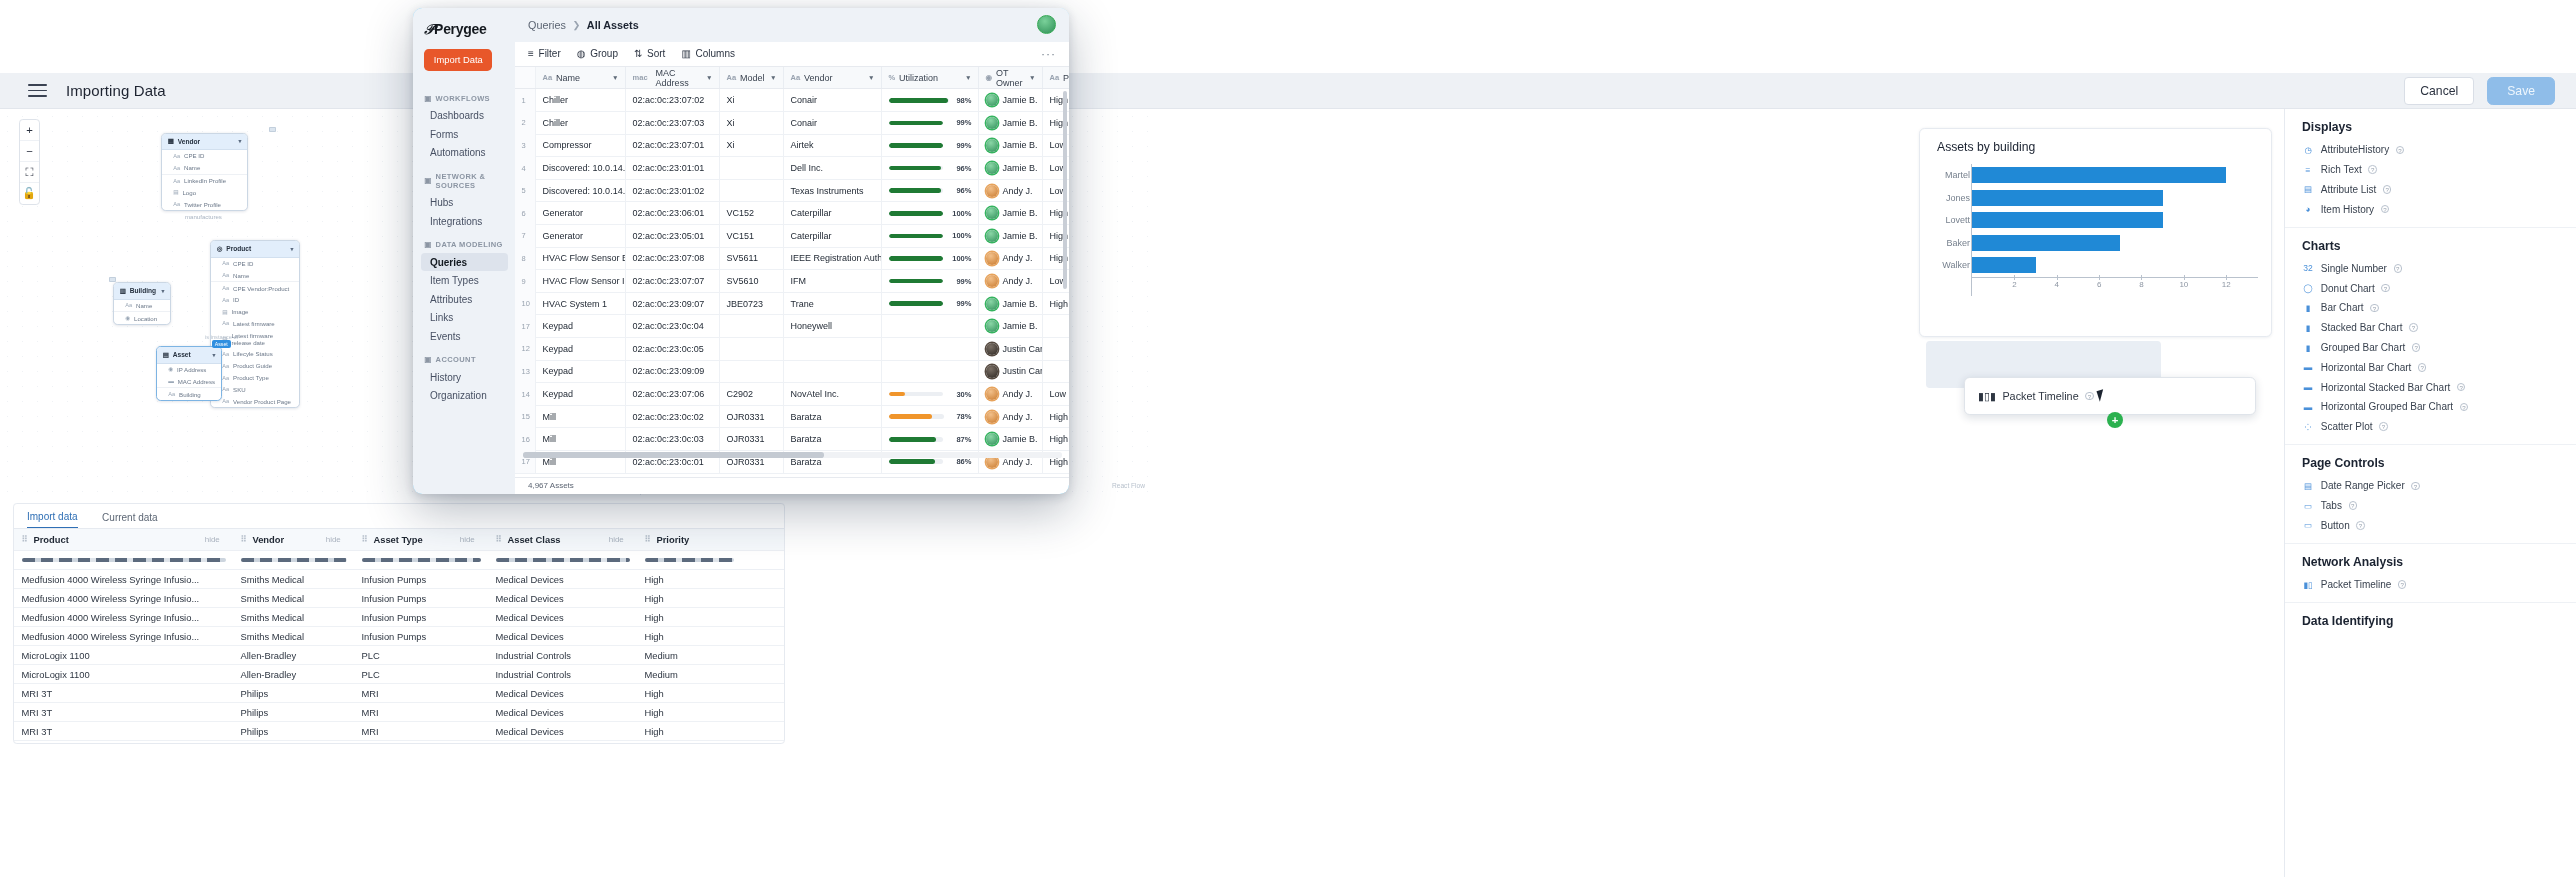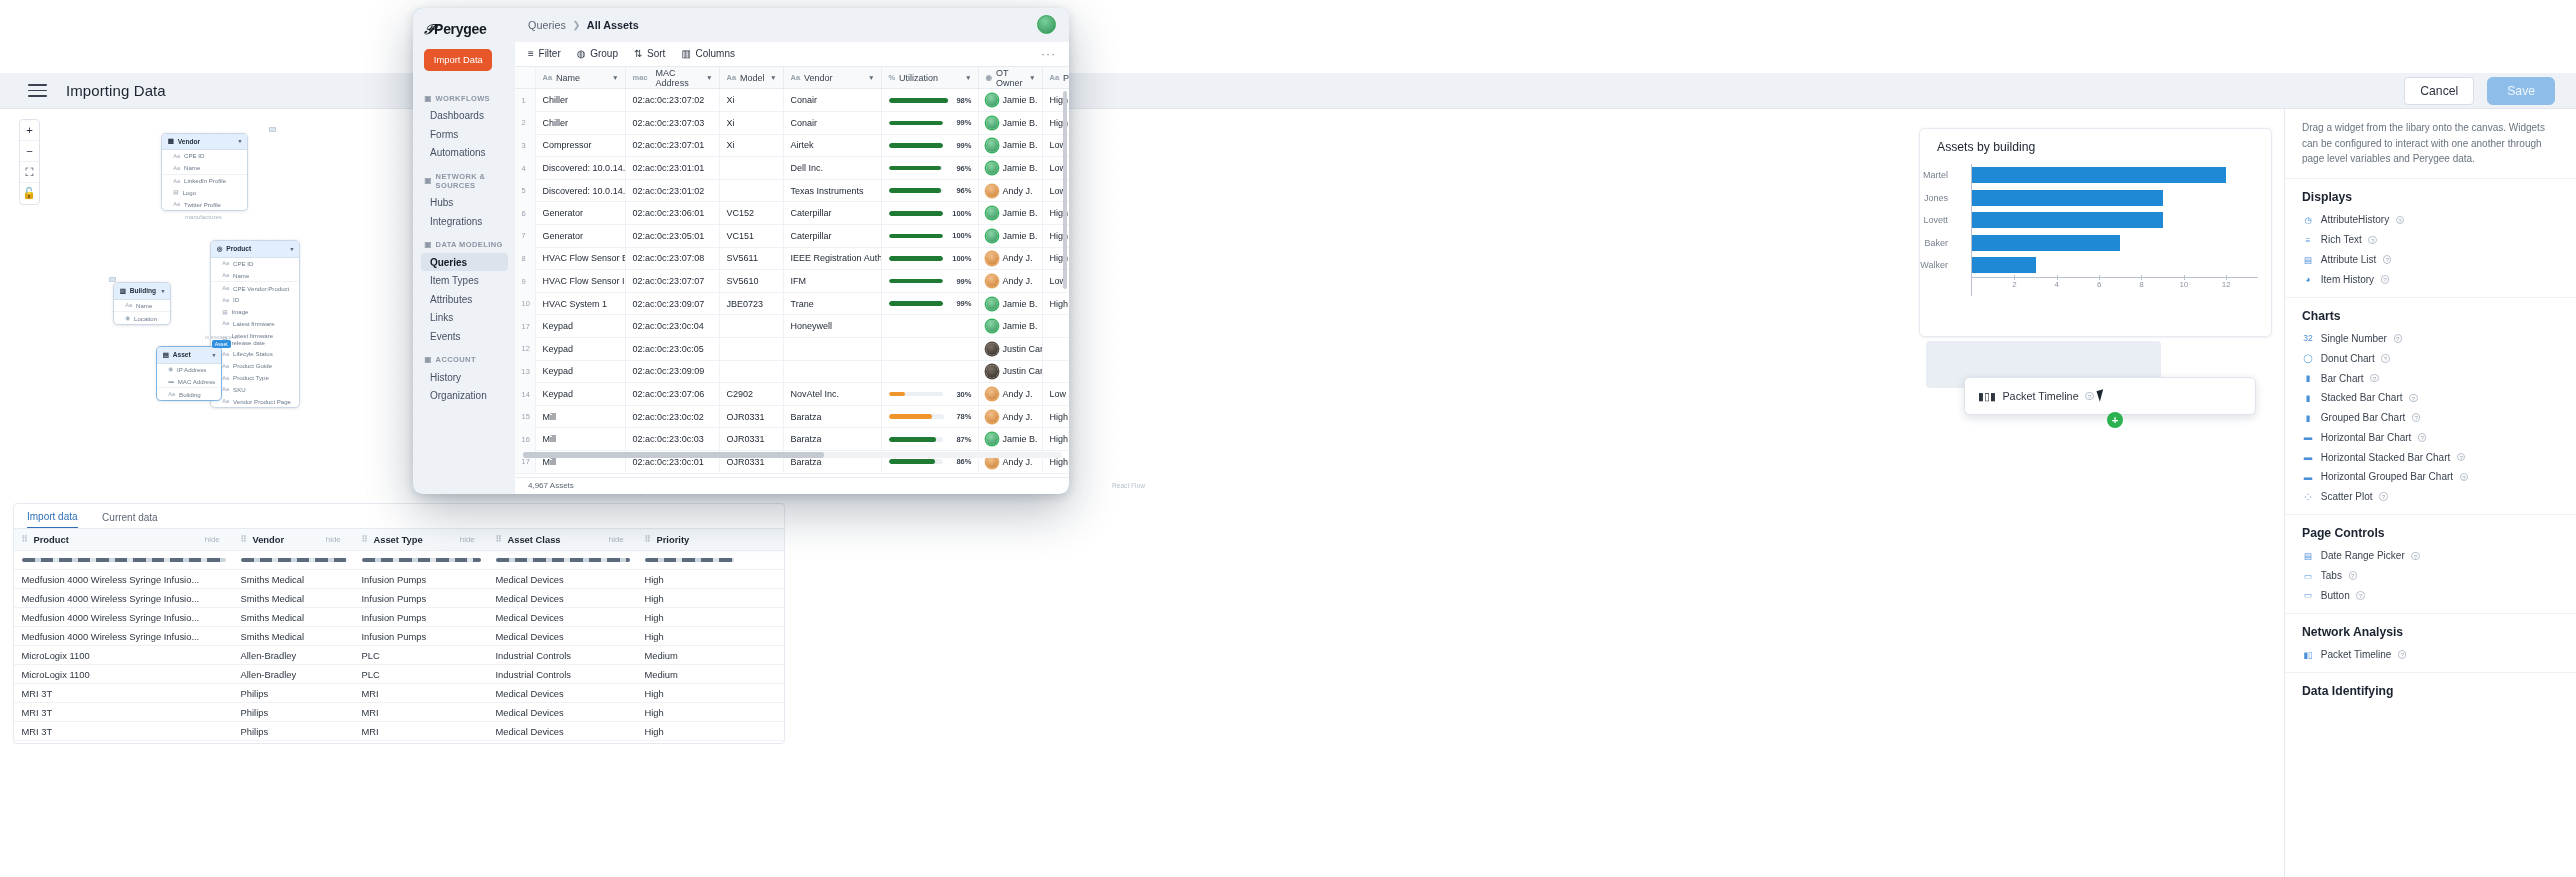--- a/index.html
+++ b/index.html
@@ -96,21 +96,21 @@
   .rt-item{ display:flex; align-items:center; gap:6.6px; padding:3.8px 17px; font-size:10px; color:#39424f; cursor:pointer;}
   .rt-div{ height:0.9px; background:#eef1f5; margin:7.5px 0 0;}
   .ico{ width:12.2px; height:12.2px; flex:0 0 12.2px; display:inline-flex; align-items:center; justify-content:center;}
 
   
   .chart-card{ position:absolute; left:1919px; top:128px; width:353px; height:209px;
     background:#fff; border:0.9px solid #e6eaf0; border-radius:5.7px; box-shadow:0 0.9px 2.8px rgba(20,40,70,.07);}
   .chart-title{ font-size:12.2px; color:#1b2331; padding:11.3px 0 0 17px;}
   .chart-plot{ position:relative; margin:9.4px 13px 0 51px; height:132px; border-left:0.9px solid #b9c2cd;}
   .cbar-row{ height:22.6px; display:flex; align-items:center; position:relative; }
-  .cbar-lbl{ position:absolute; right:100%; padding-right:24px; font-size:9px; color:#77818e; white-space:nowrap;}
+  .cbar-lbl{ position:absolute; right:100%; padding-right:2px; font-size:9px; color:#77818e; white-space:nowrap;}
   .cbar{ height:16px; background:#2089d6; }
   .cbar-axis{ position:relative; border-top:0.9px solid #b9c2cd; height:17px; }
   .tickl{ position:absolute; top:2.8px; transform:translateX(-50%); font-size:8px; color:#8d96a3;}
   .tickm{ position:absolute; top:-2.8px; width:0.9px; height:4.7px; background:#b9c2cd;}
 
   .ghost-widget{ position:absolute; left:1926px; top:341px; width:235px; height:47px;
      background:#e9eef4; border-radius:3.8px;}
   .drag-chip{ position:absolute; left:1964px; top:377px; width:292px; height:38px;
      background:#fff; border:0.9px solid #dfe4ea; border-radius:5.7px; box-shadow:0 2.8px 8.5px rgba(20,40,70,.14);
      display:flex; align-items:center; gap:6.6px; padding:0 13px; font-size:10.8px; color:#2e3642;}
@@ -507,21 +507,20 @@
     <div class="ghost-widget"></div>
     <div class="drag-chip">
       <span>▮▯▮</span>
       <span>Packet Timeline</span>
       <span class="qmark">?</span>
     </div>
     <div class="plus-badge">+</div>
     <div class="cursor-arrow"></div>
 
     <div class="bg-right">
-      <div class="rt-desc">Drag a widget from the libary onto the canvas. Widgets can be configured to interact with one another through page level variables and Perygee data.</div>
       <div id="widget-sections">
           <div class="rt-sec">Displays</div>
           <div class="rt-item">
             <span class="ico" style="color:#4a90d9;font-size:8.5px">◷</span>
             <span>AttributeHistory</span>
             <span class="qmark">?</span>
           </div>
           <div class="rt-item">
             <span class="ico" style="color:#4a90d9;font-size:8.5px">≡</span>
             <span>Rich Text</span>

